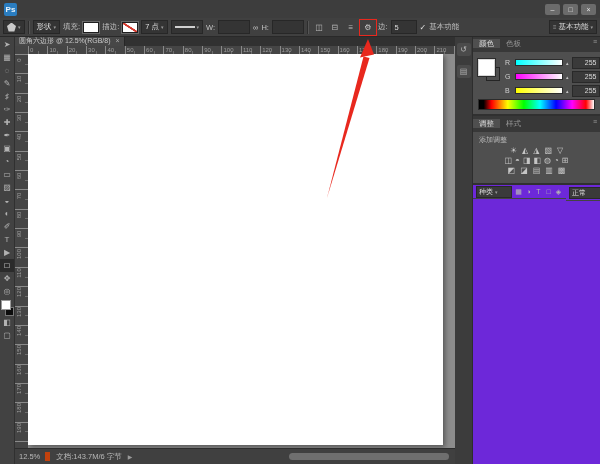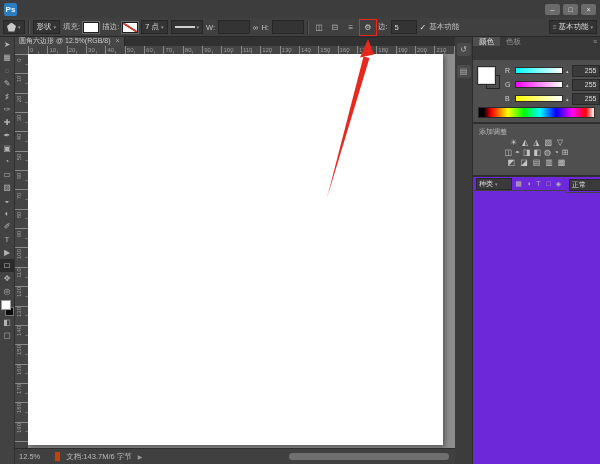--- a/index.html
+++ b/index.html
@@ -54,31 +54,31 @@
   .hrl{position:absolute;top:0;font-size:6px;color:#9d9d9d;line-height:8px}
   .vruler{position:absolute;left:0;top:18px;width:13px;bottom:15px;background:#454545;border-right:1px solid #5a5a5a;overflow:hidden;
           background-image:repeating-linear-gradient(to bottom,#8a8a8a 0 1px,transparent 1px 19.35px),
                            repeating-linear-gradient(to bottom,#6e6e6e 0 1px,transparent 1px 9.675px);
           background-size:100% 100%,3px 100%;background-position:0 0,100% 0;background-repeat:no-repeat,no-repeat}
   .vrl{position:absolute;left:-2px;width:12px;font-size:6px;color:#9d9d9d;transform:rotate(-90deg);text-align:center}
   .canvaswrap{position:absolute;left:13px;top:18px;right:0;bottom:15px;background:#8d8d8d;overflow:hidden}
   .canvas{position:absolute;left:0;top:0;width:415px;height:391px;background:#ffffff;box-shadow:2px 2px 5px rgba(0,0,0,.4)}
   .statusbar{position:absolute;left:0;right:0;bottom:0;height:15px;background:#404040;border-top:1px solid #2d2d2d;
              display:flex;align-items:center;gap:6px;padding:0 4px;font-size:7.5px;color:#b8b8b8}
-  .zoom-box{padding-right:15px;border-right:5px solid #c2410c}
+  .zoom-box{padding-right:5px;border-right:5px solid #c2410c}
   .status-arrow{font-size:6px;color:#999}
   .hthumb{margin-left:auto;width:160px;height:7px;background:#6f6f6f;border-radius:4px;margin-right:2px}
 
   
   .dock{position:absolute;right:0;top:36px;width:145px;bottom:0;background:#3d3d3d;display:flex;z-index:4}
   .ministrip{width:17px;background:#3c3c3c;border-right:1px solid #2d2d2d;display:flex;flex-direction:column;
              align-items:center;padding-top:7px;gap:9px}
   .mini-btn{width:14px;height:13px;background:#4b4b4b;border-radius:2px;color:#b5b5b5;font-size:8px;line-height:13px;text-align:center}
   .panelcol{flex:1;display:flex;flex-direction:column;min-width:0}
-  .ptabs{height:24px;background:#383838;display:flex;align-items:flex-start;font-size:7.5px;color:#979797;position:relative;flex:none}
+  .ptabs{height:16px;background:#383838;display:flex;align-items:center;font-size:7.5px;color:#979797;position:relative;flex:none}
   .ptab{padding:0 6px;line-height:12px;white-space:nowrap}
   .ptab.active{background:#4f4f4f;color:#dcdcdc}
   .pmenu{position:absolute;right:3px;top:2px;color:#9a9a9a;font-size:7px}
   .pgap{height:2px;background:#303030;flex:none}
   .pbody{background:#4f4f4f;position:relative;flex:none}
 
   
   .colorbody{height:62px}
   .cp-fg{position:absolute;left:5px;top:7px;width:15px;height:15px;background:#fff;border:1px solid #d8d8d8;
          box-shadow:0 0 0 1px #2c2c2c;z-index:2}
@@ -271,20 +271,24 @@
             <span class="chlabel">B</span>
             <span class="chtrack" style="background:linear-gradient(to right,#ffff00,#ffffff)"></span>
             <span class="chtri">▴</span>
             <span class="chval">255</span>
           </div>
         </div>
       <div class="spectrum"></div>
     </div>
     <div class="pgap"></div>
 
+    <div class="ptabs">
+      <span><span class="ptab active">调整</span><span class="ptab">样式</span></span>
+      <span class="pmenu">≡</span>
+    </div>
     <div class="pbody adjbody">
       <div class="adjhint">添加调整</div>
       <div>
           <div class="adjrow" style="">
             <span>☀</span>
             <span>◭</span>
             <span>◮</span>
             <span>▧</span>
             <span>▽</span>
           </div>

